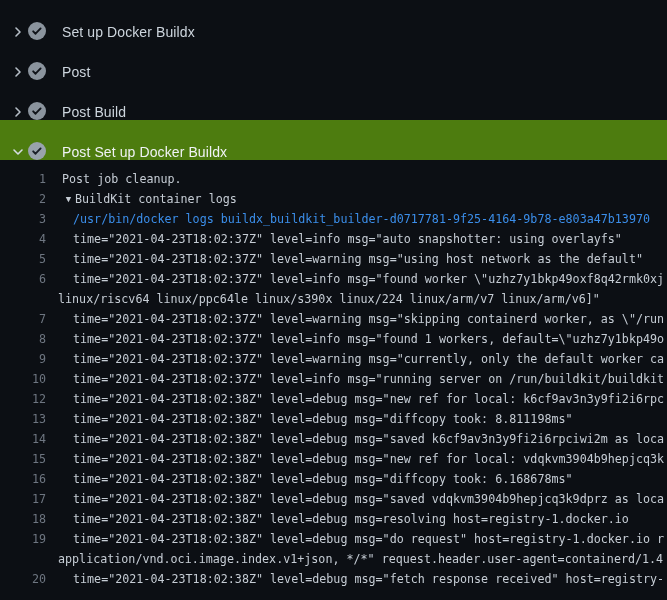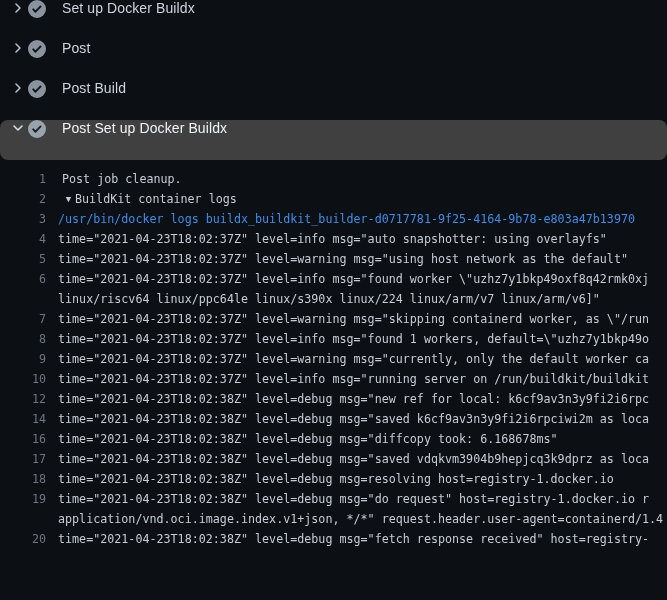--- a/index.html
+++ b/index.html
@@ -4,24 +4,24 @@
 <style>
   * { box-sizing: border-box; }
   html,body { margin:0; padding:0; }
   body {
     width:667px; height:600px; overflow:hidden;
     background:#0c0f14;
     font-family:"Liberation Sans", sans-serif;
   }
   
   .section-row {
-    height:40px; display:flex; align-items:flex-start;
+    height:40px; display:flex; align-items:flex-end;
     padding-left:10px; cursor:pointer;
   }
-  .section-row.active { background:#404040;border-radius:8px; }
+  .section-row.active { background:#4d7c0f; }
   .chev {
     width:16px; height:16px; margin-right:2px;
     display:flex; align-items:center; justify-content:center;
     flex-shrink:0;
   }
   .status-ico {
     width:18px; height:18px; margin-right:16px;
     display:flex; align-items:center; justify-content:center;
     flex-shrink:0;
   }
@@ -35,21 +35,21 @@
     display:flex; height:20px; line-height:20px;
     font-family:"DejaVu Sans Mono", monospace;
     font-size:11.7px;
   }
   .ln {
     width:46px; flex-shrink:0; text-align:right;
     color:#6e7681; cursor:pointer;
   }
   .lt { white-space:pre; color:#c6cdd5; }
   .lvl0 { padding-left:16px;text-align:center; }
-  .lvl1 { padding-left:12px; }
+  .lvl1 { padding-left:27px; }
   .wrapcont { padding-left:12px; }
   .cmd { color:#3b8eea; }
   .group { display:flex; cursor:pointer; }
   .marker {
     display:inline-block; width:13px; font-size:9px;
     color:#c6cdd5;
   }
 </style>
 </head>
 <body>
@@ -173,26 +173,34 @@
     <span class="ln">10</span>
     <span class="lt lvl1">time="2021-04-23T18:02:37Z" level=info msg="running server on /run/buildkit/buildkit</span>
   </div>
 
 
   <div class="log-row">
     <span class="ln">12</span>
     <span class="lt lvl1">time="2021-04-23T18:02:38Z" level=debug msg="new ref for local: k6cf9av3n3y9fi2i6rpc</span>
   </div>
 
+  <div class="log-row">
+    <span class="ln">13</span>
+    <span class="lt lvl1">time="2021-04-23T18:02:38Z" level=debug msg="diffcopy took: 8.811198ms"</span>
+  </div>
 
   <div class="log-row">
     <span class="ln">14</span>
     <span class="lt lvl1">time="2021-04-23T18:02:38Z" level=debug msg="saved k6cf9av3n3y9fi2i6rpciwi2m as loca</span>
   </div>
 
+  <div class="log-row">
+    <span class="ln">15</span>
+    <span class="lt lvl1">time="2021-04-23T18:02:38Z" level=debug msg="new ref for local: vdqkvm3904b9hepjcq3k</span>
+  </div>
 
   <div class="log-row">
     <span class="ln">16</span>
     <span class="lt lvl1">time="2021-04-23T18:02:38Z" level=debug msg="diffcopy took: 6.168678ms"</span>
   </div>
 
   <div class="log-row">
     <span class="ln">17</span>
     <span class="lt lvl1">time="2021-04-23T18:02:38Z" level=debug msg="saved vdqkvm3904b9hepjcq3k9dprz as loca</span>
   </div>

